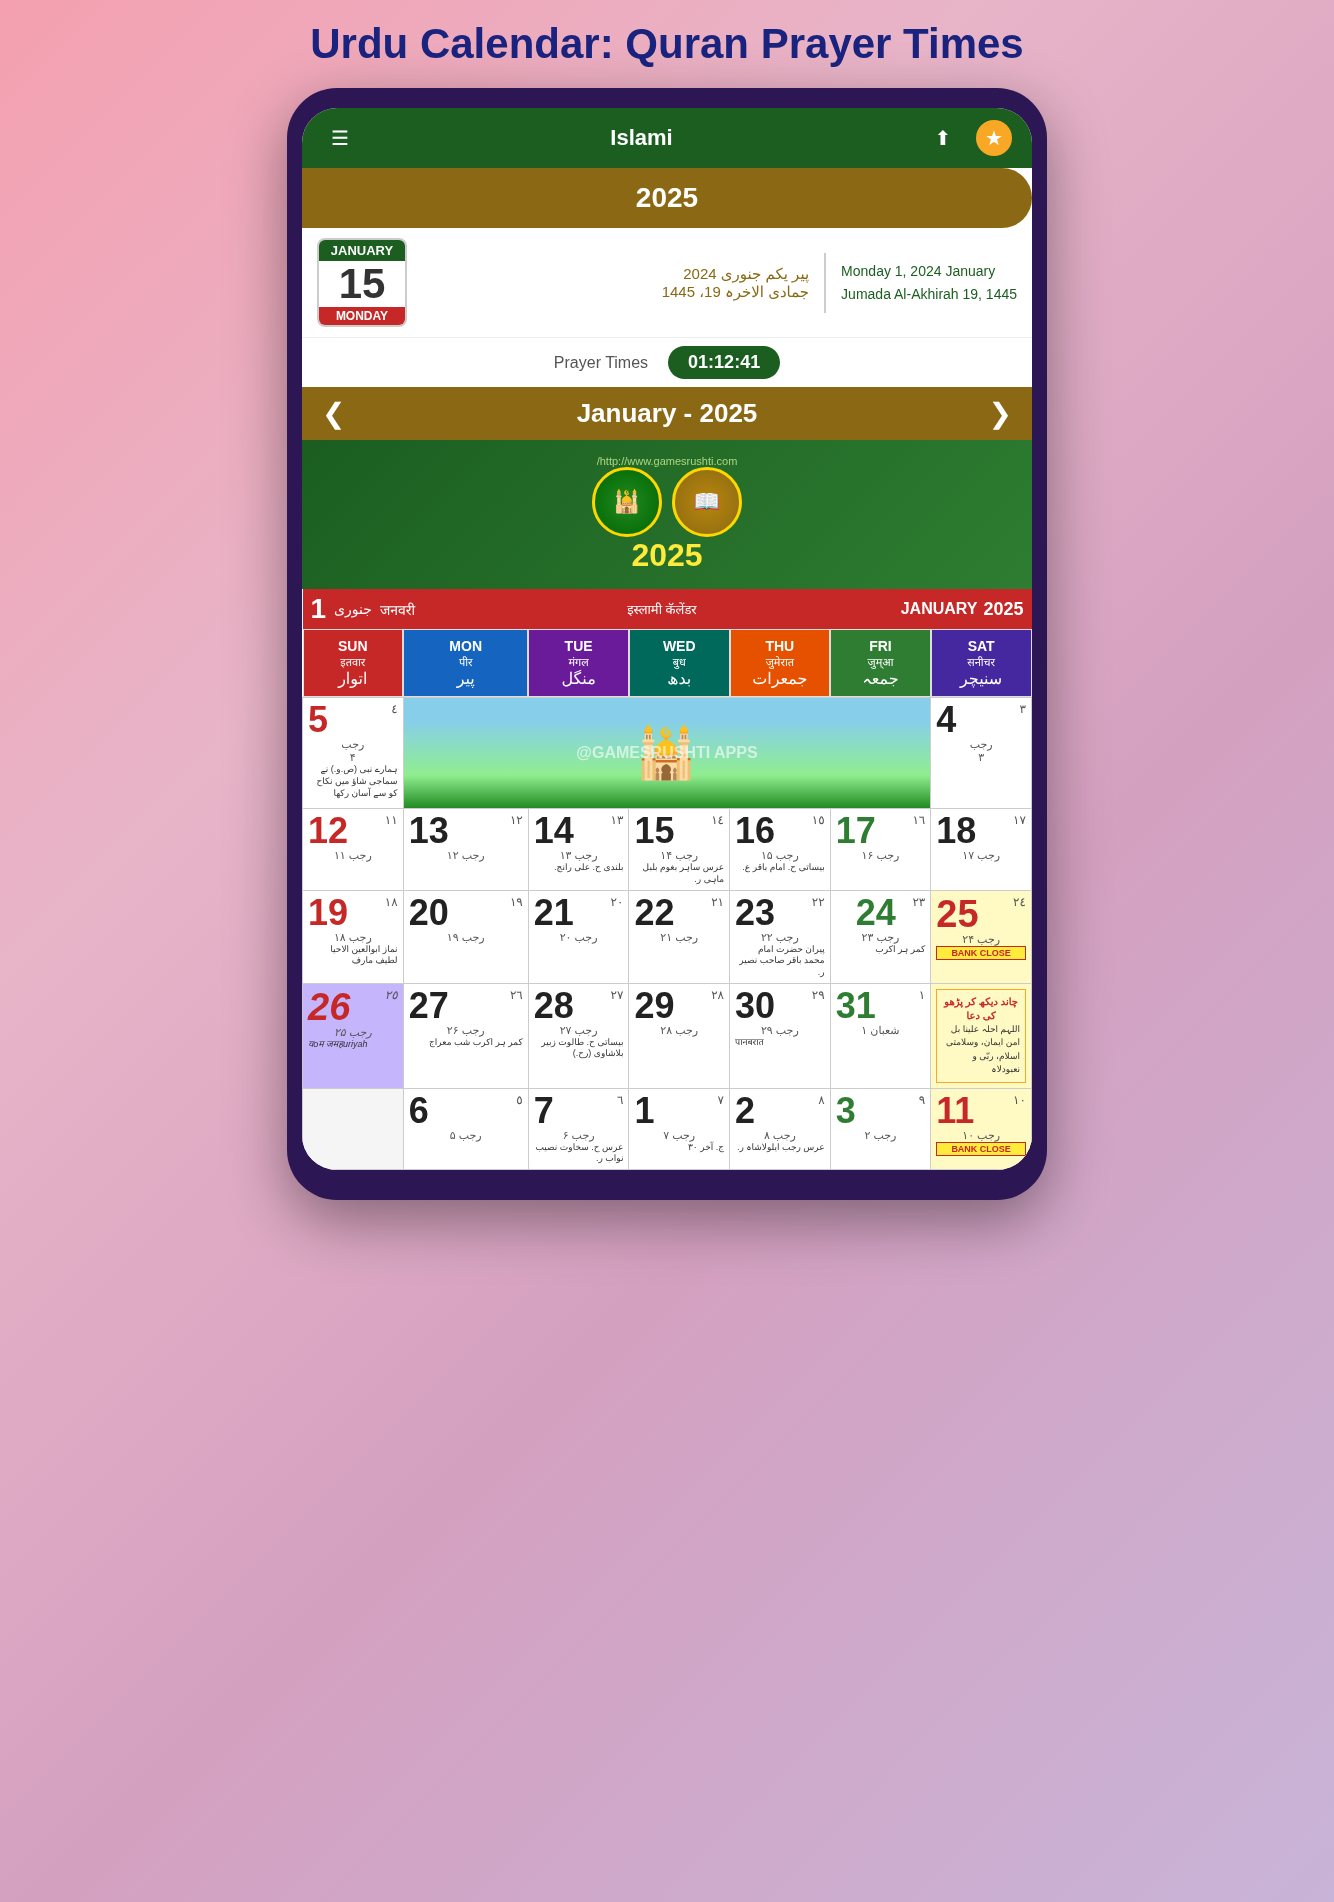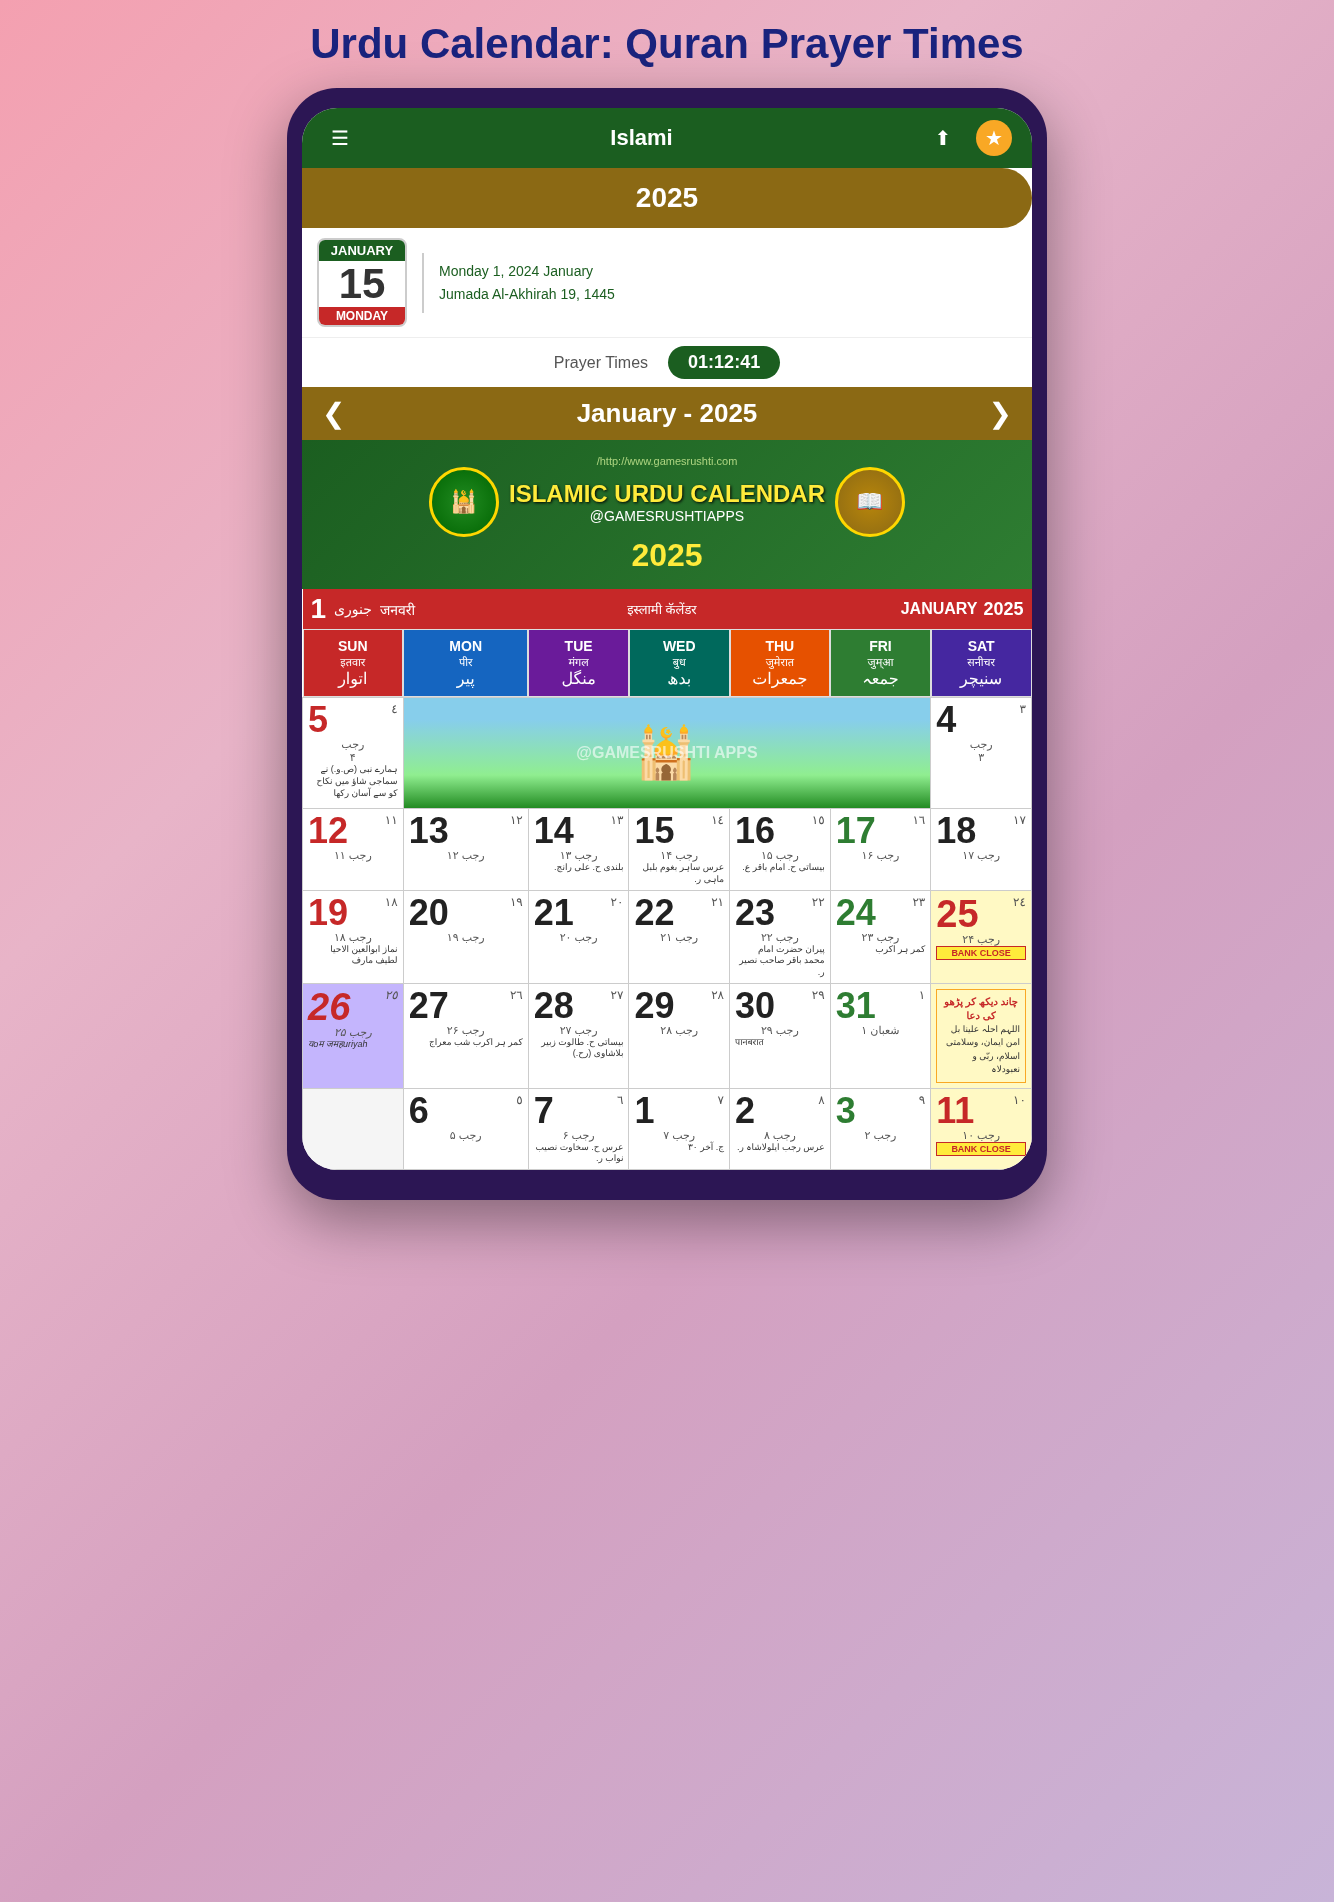--- a/index.html
+++ b/index.html
@@ -326,20 +326,24 @@
     <div class="year-selector">
       <div class="year-btn active">2025</div>
     </div>
 
     <div class="info-section">
       <div class="calendar-widget">
         <div class="cal-month">JANUARY</div>
         <div class="cal-day">15</div>
         <div class="cal-weekday">MONDAY</div>
       </div>
+      <div class="info-text">
+        <div class="info-urdu">پیر یکم جنوری 2024</div>
+        <div class="info-urdu">جمادی الاخرہ 19، 1445</div>
+      </div>
       <div class="divider-v"></div>
       <div class="info-english">
         <div>Monday 1, 2024 January</div>
         <div>Jumada Al-Akhirah 19, 1445</div>
       </div>
     </div>
 
     <div class="prayer-bar">
       <span class="prayer-label">Prayer Times</span>
       <span class="prayer-time">01:12:41</span>
@@ -348,24 +352,20 @@
     <div class="month-nav">
       <span class="nav-arrow">❮</span>
       <span class="month-title">January - 2025</span>
       <span class="nav-arrow">❯</span>
     </div>
 
     <div class="cal-banner">
       <div style="font-size:11px;color:#aed581;">/http://www.gamesrushti.com</div>
       <div style="display:flex;align-items:center;gap:10px;justify-content:center;">
         <div style="width:70px;height:70px;border-radius:50%;background:radial-gradient(circle,#228B22,#006400);border:3px solid #ffd700;display:flex;align-items:center;justify-content:center;font-size:22px;">🕌</div>
-        <div>
-          <div class="banner-title">ISLAMIC URDU CALENDAR</div>
-          <div class="banner-sub">@GAMESRUSHTIAPPS</div>
-        </div>
         <div style="width:70px;height:70px;border-radius:50%;background:radial-gradient(circle,#b8860b,#8B6914);border:3px solid #ffd700;display:flex;align-items:center;justify-content:center;font-size:22px;">📖</div>
       </div>
       <div class="banner-year">2025</div>
     </div>
 
     <table class="cal-grid">
       <thead>
         <tr class="table-header-row">
           <td colspan="7" style="padding:0;">
             <div style="display:flex;background:#c62828;color:white;align-items:center;padding:4px 8px;">
@@ -546,21 +546,21 @@
           </td>
           <td class="cal-cell">
             <div style="display:flex;justify-content:space-between;">
               <span class="cell-date-main">23</span>
               <span style="font-size:12px;color:#555;">٢٢</span>
             </div>
             <span class="cell-hijri">رجب ۲۲</span>
             <div class="cell-note" style="direction:rtl;">پیران حضرت امام محمد باقر صاحب نصیر ر.</div>
           </td>
           <td class="cal-cell">
-            <div style="display:flex;justify-content:space-between;">
+            <div style="display:flex;justify-content:space-between;margin-left:20px;">
               <span class="cell-date-main cell-date-green">24</span>
               <span style="font-size:12px;color:#555;">٢٣</span>
             </div>
             <span class="cell-hijri">رجب ۲۳</span>
             <div class="cell-note" style="direction:rtl;">کمر ہر اکرب</div>
           </td>
           <td class="cal-cell" style="background:#fff9c4;">
             <div style="display:flex;justify-content:space-between;">
               <span class="cell-date-main cell-date-red" style="font-size:38px;">25</span>
               <span style="font-size:12px;color:#555;">٢٤</span>

